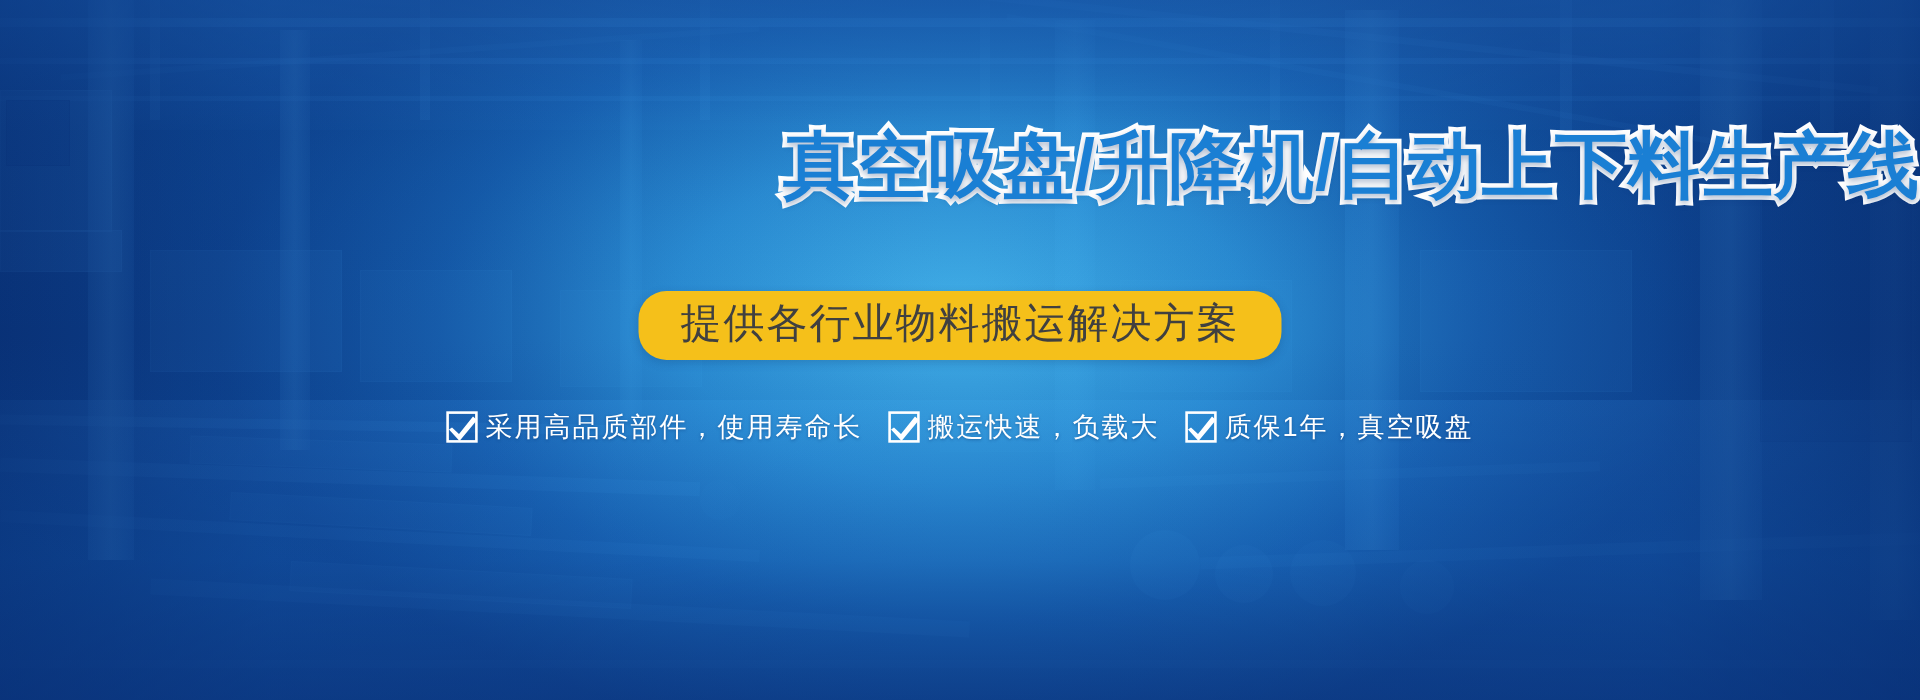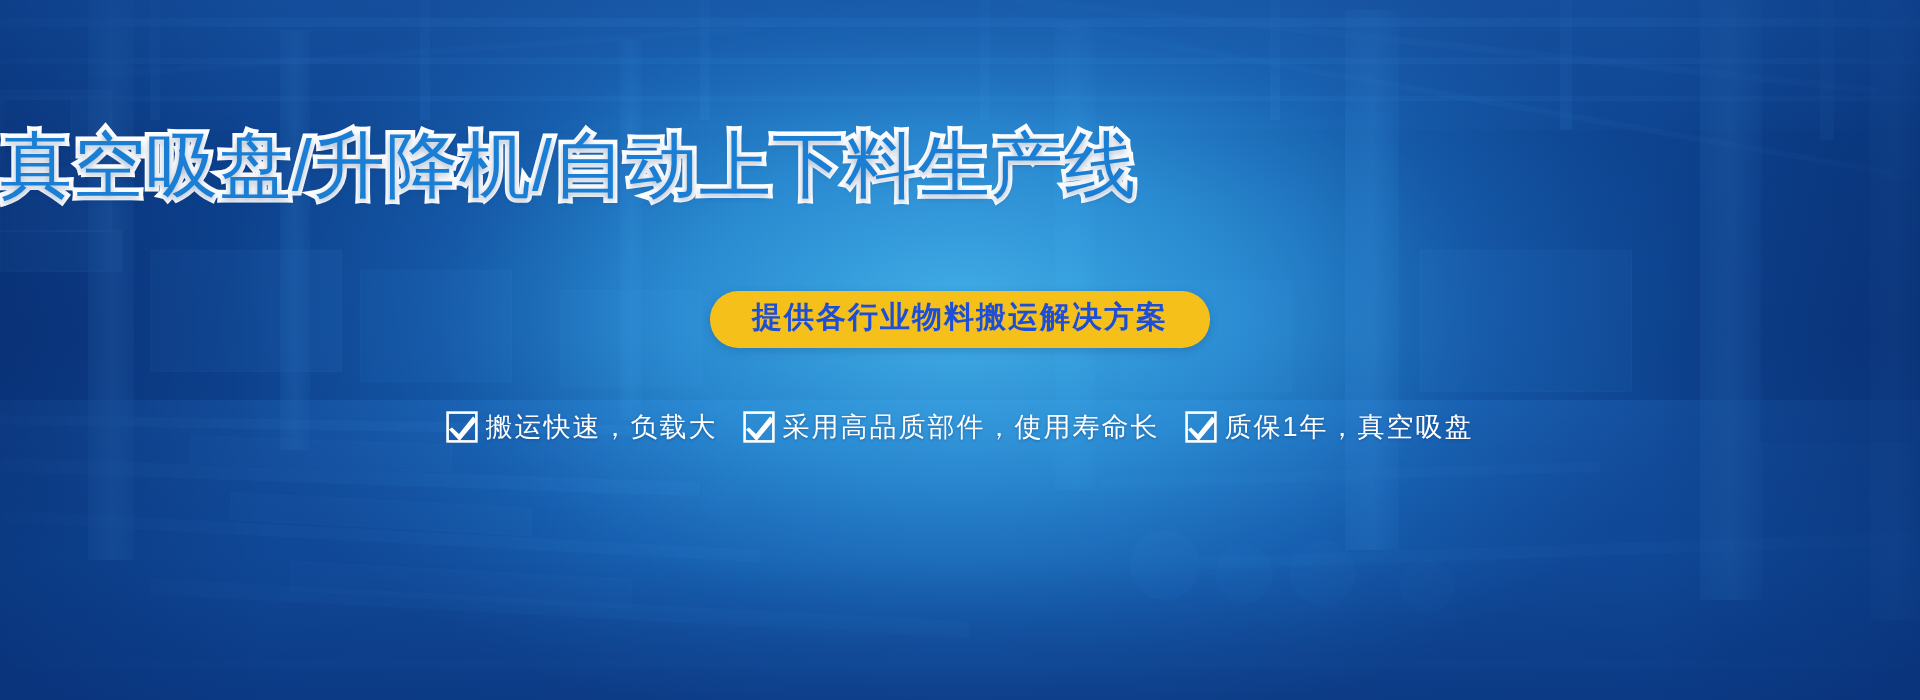--- a/index.html
+++ b/index.html
@@ -120,23 +120,23 @@
     position: absolute;
     inset: 0;
     z-index: 20;
   }
 
   .title {
     position: absolute;
     top: 128px;
     left: 0;
     width: 100%;
-    text-align: left;
+    text-align: right;
     font-size: 72px;
-    font-weight: normal;
+    font-weight: bold;
     letter-spacing: 1px;
     color: #1a7fd4;
     line-height: 1.05;
     white-space: nowrap;
     -webkit-text-stroke: 9px #ffffff;
     paint-order: stroke fill;
     text-shadow:
       0 3px 6px rgba(10,50,110,0.35);
   }
 
@@ -144,23 +144,23 @@
     position: absolute;
     top: 291px;
     left: 50%;
     transform: translateX(-50%);
     background: #f5c01a;
     border-radius: 28px;
     padding: 9px 42px 13px 42px;
     box-shadow: 0 3px 10px rgba(8,45,100,0.22);
   }
   .subpill-text {
-    font-size: 30px;
-    font-weight: bold;
-    color: #1d4ed8;
+    font-size: 41px;
+    font-weight: normal;
+    color: #404040;
     letter-spacing: 2px;
     line-height: 1.15;
     white-space: nowrap;
   }
 
   .features {
     position: absolute;
     top: 409px;
     left: 0;
     width: 100%;
@@ -267,31 +267,31 @@
 
     <div class="features">
 
       <div class="feature">
         <span class="check-box">
           <svg width="32" height="32" viewBox="0 0 32 32">
             <rect x="1.6" y="1.6" width="28.8" height="28.8" fill="none" stroke="#ffffff" stroke-width="2.6"></rect>
             <path d="M6 16.5 L13 23 L27 5.5 L31 9 L13.5 30 L3 18.5 Z" fill="#ffffff"></path>
           </svg>
         </span>
-        <span class="feature-label">搬运快速，负载大</span>
+        <span class="feature-label">采用高品质部件，使用寿命长</span>
       </div>
 
       <div class="feature">
         <span class="check-box">
           <svg width="32" height="32" viewBox="0 0 32 32">
             <rect x="1.6" y="1.6" width="28.8" height="28.8" fill="none" stroke="#ffffff" stroke-width="2.6"></rect>
             <path d="M6 16.5 L13 23 L27 5.5 L31 9 L13.5 30 L3 18.5 Z" fill="#ffffff"></path>
           </svg>
         </span>
-        <span class="feature-label">采用高品质部件，使用寿命长</span>
+        <span class="feature-label">搬运快速，负载大</span>
       </div>
 
       <div class="feature">
         <span class="check-box">
           <svg width="32" height="32" viewBox="0 0 32 32">
             <rect x="1.6" y="1.6" width="28.8" height="28.8" fill="none" stroke="#ffffff" stroke-width="2.6"></rect>
             <path d="M6 16.5 L13 23 L27 5.5 L31 9 L13.5 30 L3 18.5 Z" fill="#ffffff"></path>
           </svg>
         </span>
         <span class="feature-label">质保1年，真空吸盘</span>

